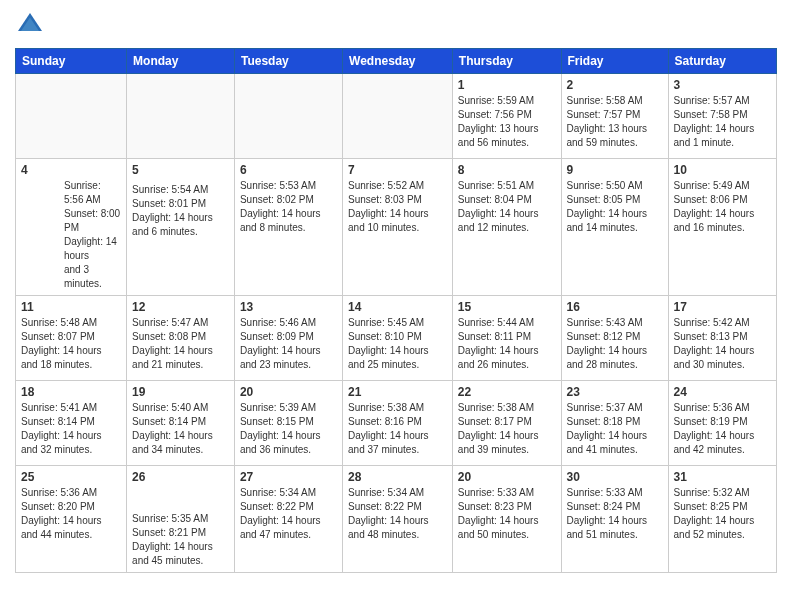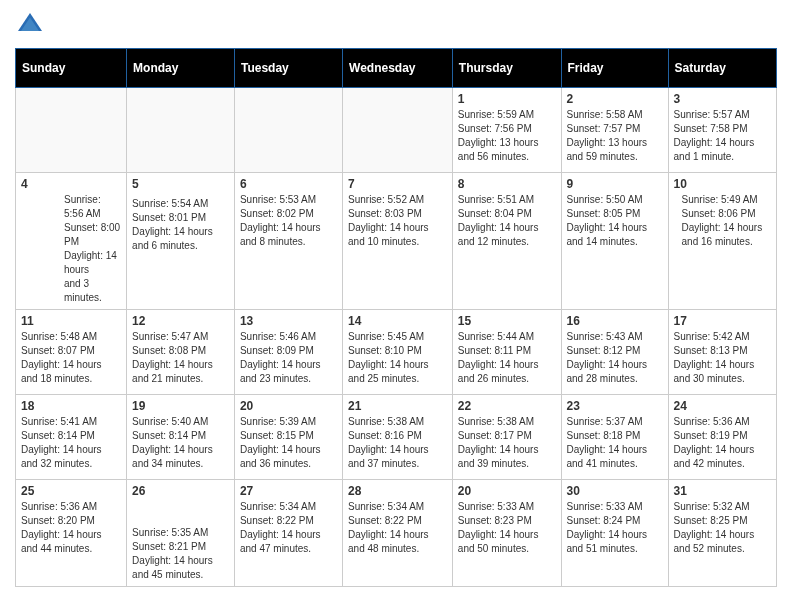--- a/index.html
+++ b/index.html
@@ -50,25 +50,25 @@
     .subtitle {
       font-size: 14px;
       color: #555;
     }
     .calendar {
       width: 100%;
       border-collapse: collapse;
       border: 1px solid #ccc;
     }
     .calendar th {
-      background: #000000;
+      background: #1d4ed8;
       color: #fff;
       font-size: 12px;
       font-weight: bold;
-      padding: 12px 6px;
+      padding: 5px 6px;
       text-align: left;
       border: 1px solid #2060a0;
     }
     .calendar td {
       vertical-align: top;
       border: 1px solid #ccc;
       padding: 4px 5px;
       width: 113px;
       min-height: 80px;
       background: #fff;
@@ -191,21 +191,21 @@
           </td>
           <td>
             <div class="day-number">9</div>
             <div class="day-info" style="white-space: pre-line;">Sunrise: 5:50 AM
 Sunset: 8:05 PM
 Daylight: 14 hours
 and 14 minutes.</div>
           </td>
           <td>
             <div class="day-number">10</div>
-            <div class="day-info" style="white-space: pre-line; margin-left: 8px;">Sunrise: 5:49 AM
+            <div class="day-info" style="white-space: pre-line;">Sunrise: 5:49 AM
 Sunset: 8:06 PM
 Daylight: 14 hours
 and 16 minutes.</div>
           </td>
         </tr>
         <tr class="week-row">
           <td>
             <div class="day-number">11</div>
             <div class="day-info" style="white-space: pre-line;">Sunrise: 5:48 AM
 Sunset: 8:07 PM

